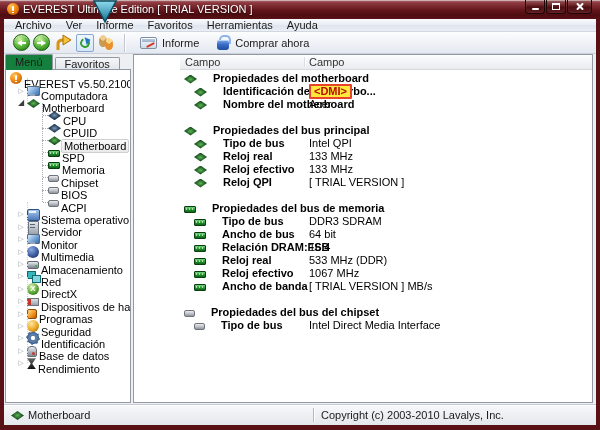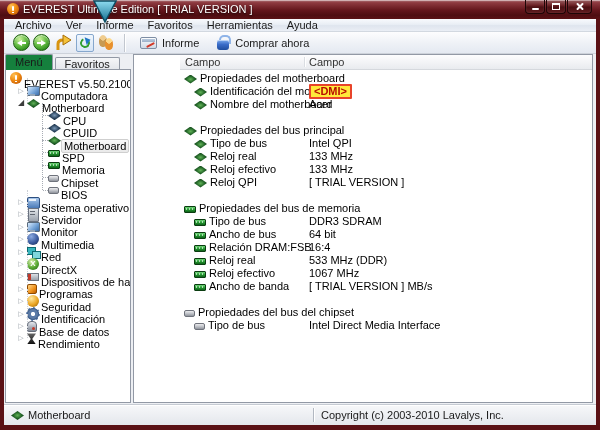--- a/index.html
+++ b/index.html
@@ -91,21 +91,21 @@
   .list-panel { position:absolute; left:129px; right:3px; top:0; bottom:1px; background:#fff;
     border:1px solid #9299a5; overflow:hidden;padding-left:46px; }
   .list-header { position:relative; height:15px; background:linear-gradient(#fdfdfe,#f1f2f5 60%,#e9ebef);
     border-bottom:1px solid #d5d8dd; color:#333; }
   .col-campo { position:absolute; left:5px; top:1px; line-height:13px; }
   .col-valor { position:absolute; left:129px; top:1px; line-height:13px; }
   .hdr-div { position:absolute; left:124px; top:2px; bottom:2px; width:1px; background:#dadde2; box-shadow:1px 0 0 #fff; }
   .list-body { padding-top:2px; }
   .list-section { margin-bottom:13px; }
   .list-row { position:relative; height:13px; display:flex; align-items:center; padding-left:4px; white-space:nowrap; }
-  .list-row .fld { margin-left:3px; line-height:13px; }
+  .list-row .fld { margin-left:16px; line-height:13px;font-weight:bold; }
   .list-row .rsp { width:10px; flex:none; }
   .val { position:absolute; left:129px; top:0; line-height:13px; }
   .val.hl { top:-1px; background:#ffe93a; color:#b80d00; border:2px solid #e8442a; border-radius:1px;
     line-height:10px; padding:0 3px 1px 3px; font-weight:bold; }
 
   
   .statusbar { position:absolute; left:4px; right:4px; bottom:5px; height:21px;
     background:linear-gradient(#f7f8fa,#e4e7ec); border-top:1px solid #c6cbd3; box-shadow:inset 0 1px 0 #fff; }
   .sb-left { position:absolute; left:7px; top:4px; display:flex; align-items:center; gap:4px; color:#1a1a1a; }
   .sb-div { position:absolute; left:309px; top:3px; bottom:3px; width:1px; background:#b2b8c1; box-shadow:1px 0 0 #fff; }
@@ -290,20 +290,26 @@
           <span class="sp" style="width: 42px;"></span>
           <span class="ic ic-chip"></span>
           <span class="lbl">Chipset</span>
         </div>
         <div class="tree-row lvl2">
           <span class="guide"></span>
           <span class="sp" style="width: 42px;"></span>
           <span class="ic ic-chip"></span>
           <span class="lbl">BIOS</span>
         </div>
+        <div class="tree-row lvl2">
+          <span class="guide"></span>
+          <span class="sp" style="width: 42px;"></span>
+          <span class="ic ic-chip"></span>
+          <span class="lbl">ACPI</span>
+        </div>
         <div class="tree-row lvl1">
           <span class="guide"></span>
           <span class="sp" style="width: 9px;"></span>
           <span class="exp">▷</span>
           <span class="ic ic-os"></span>
           <span class="lbl">Sistema operativo</span>
         </div>
         <div class="tree-row lvl1">
           <span class="guide"></span>
           <span class="sp" style="width: 9px;"></span>
@@ -317,20 +323,27 @@
           <span class="exp">▷</span>
           <span class="ic ic-monitor"></span>
           <span class="lbl">Monitor</span>
         </div>
         <div class="tree-row lvl1">
           <span class="guide"></span>
           <span class="sp" style="width: 9px;"></span>
           <span class="exp">▷</span>
           <span class="ic ic-multimedia"></span>
           <span class="lbl">Multimedia</span>
+        </div>
+        <div class="tree-row lvl1">
+          <span class="guide"></span>
+          <span class="sp" style="width: 9px;"></span>
+          <span class="exp">▷</span>
+          <span class="ic ic-storage"></span>
+          <span class="lbl">Almacenamiento</span>
         </div>
         <div class="tree-row lvl1">
           <span class="guide"></span>
           <span class="sp" style="width: 9px;"></span>
           <span class="exp">▷</span>
           <span class="ic ic-network"></span>
           <span class="lbl">Red</span>
         </div>
         <div class="tree-row lvl1">
           <span class="guide"></span>

